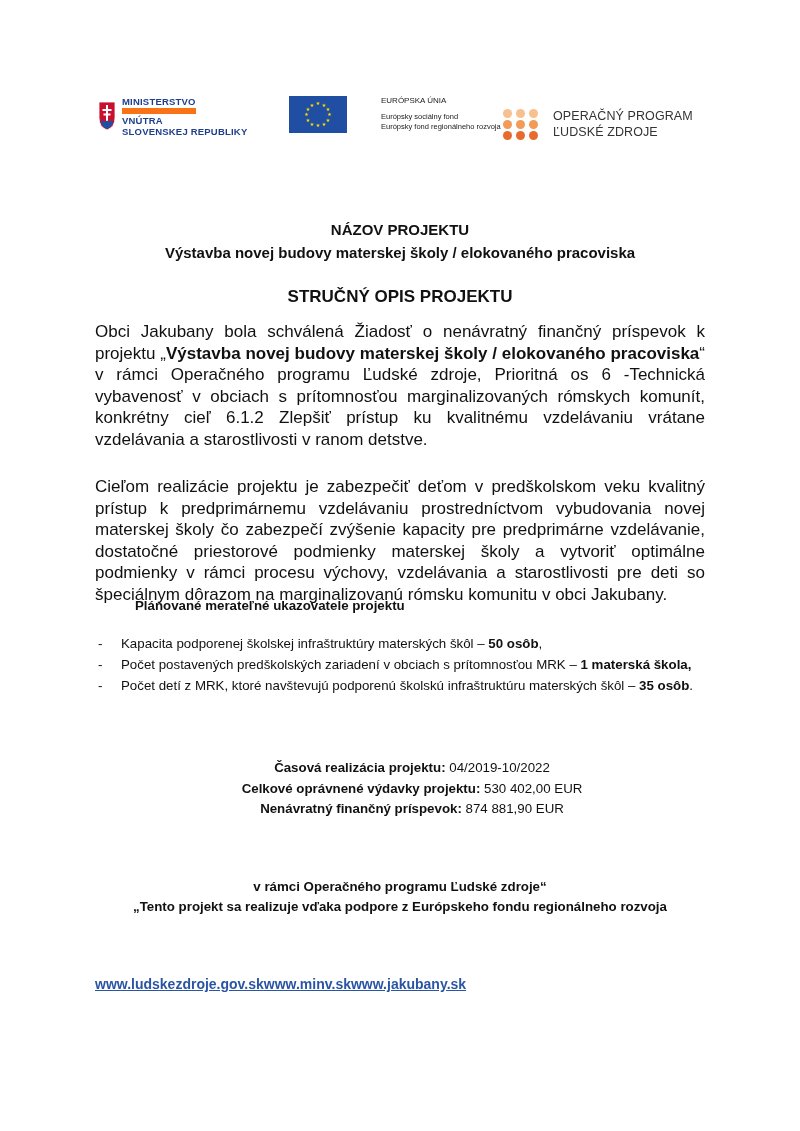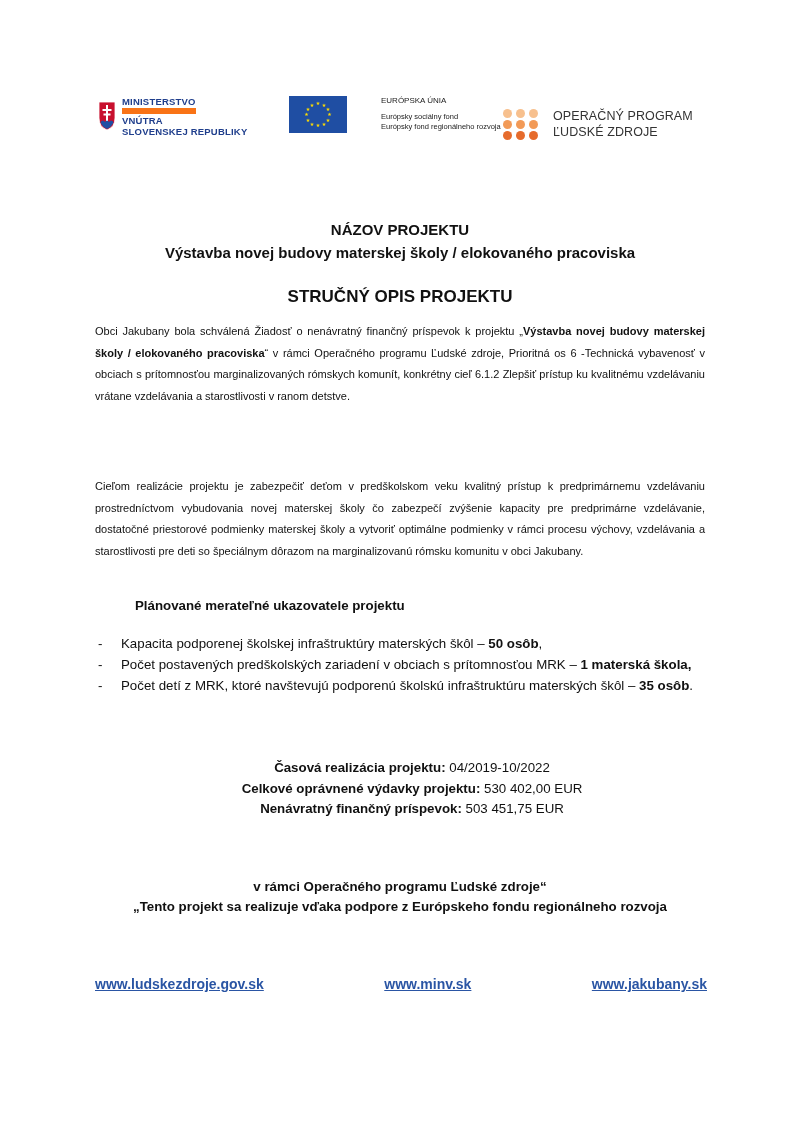--- a/index.html
+++ b/index.html
@@ -18,34 +18,34 @@
     .eu-text .h { font-size: 8px; margin-bottom: 6px; display: block; }
 
     .logo-op { position: absolute; left: 503px; top: 8px; height: 40px; display: flex; align-items: center; justify-content: flex-end; }
     .dots { display: grid; grid-template-columns: repeat(3, 10px); grid-gap: 2px 3px; }
     .dots span { width: 9px; height: 9px; border-radius: 50%; display: block; }
     .op-text { margin-left: 14px; font-size: 12.5px; line-height: 16px; color: #333; letter-spacing: 0.1px; }
 
     .title { position: absolute; top: 218px; left: 0; width: 800px; text-align: center; font-weight: bold; font-size: 15px; line-height: 23px; }
     .subheading { position: absolute; top: 287px; left: 0; width: 800px; text-align: center; font-weight: bold; font-size: 17px; }
 
-    .para { position: absolute; left: 95px; width: 610px; font-size: 11px; line-height: 21.6px; text-align: justify; }
+    .para { position: absolute; left: 95px; width: 610px; font-size: 17px; line-height: 21.6px; text-align: justify; }
     .p1 { top: 321px; }
     .p2 { top: 476px; }
 
     .indicators-title { position: absolute; top: 598px; left: 95px; font-weight: bold; font-size: 13.3px; padding-left: 40px; }
     .indicators { position: absolute; top: 633px; left: 95px; width: 615px; margin: 0; padding: 0; list-style: none; font-size: 13.3px; line-height: 21px; }
     .indicators li { position: relative; padding-left: 26px; }
     .indicators li .dash { position: absolute; left: 3px; top: 0; }
 
     .summary { position: absolute; top: 758px; left: 12px; width: 800px; text-align: center; font-size: 13.3px; line-height: 20.5px; }
 
     .quote { position: absolute; top: 877px; left: 0; width: 800px; text-align: center; font-weight: bold; font-size: 13.3px; line-height: 20px; }
 
-    .links { position: absolute; top: 976px; left: 95px; width: 612px; display: flex; justify-content: space-between; font-size: 14px; font-weight: bold; }
+    .links { position: absolute; top: 976px; left: 95px; width: 612px; display: flex; font-size: 14px; font-weight: bold; }
     .links a { color: #2a55a4; text-decoration: underline; }
   </style>
 </head>
 <body>
 
 <div class="logos">
   <div class="logo-mv">
     <svg class="shield" viewBox="0 0 18 30">
       <path d="M1 1 H17 V17 Q17 26 9 29 Q1 26 1 17 Z" fill="#c8102e" stroke="#ffffff" stroke-width="0.8"></path>
       <path d="M8 4 H10 V22 H8 Z M4.5 8 H13.5 V10 H4.5 Z M5.5 12.5 H12.5 V14.5 H5.5 Z" fill="#ffffff"></path>
@@ -118,21 +118,21 @@
 
 <ul class="indicators">
   <li><span class="dash">-</span><span>Kapacita podporenej školskej infraštruktúry materských škôl – </span><b>50 osôb</b><span>,</span></li>
   <li><span class="dash">-</span><span>Počet postavených predškolských zariadení v obciach s prítomnosťou MRK – </span><b>1 materská škola,</b><span></span></li>
   <li><span class="dash">-</span><span>Počet detí z MRK, ktoré navštevujú podporenú školskú infraštruktúru materských škôl – </span><b>35 osôb</b><span>.</span></li>
 </ul>
 
 <div class="summary">
   <div><b>Časová realizácia projektu:</b><span> 04/2019-10/2022</span></div>
   <div><b>Celkové oprávnené výdavky projektu:</b><span> 530 402,00 EUR</span></div>
-  <div><b>Nenávratný finančný príspevok:</b><span> 503 451,75 EUR</span></div>
+  <div><b>Nenávratný finančný príspevok:</b><span> 874 881,90 EUR</span></div>
 </div>
 
 <div class="quote">
   <div>v rámci Operačného programu Ľudské zdroje“</div>
   <div>„Tento projekt sa realizuje vďaka podpore z Európskeho fondu regionálneho rozvoja</div>
 </div>
 
 <div class="links">
   <a>www.ludskezdroje.gov.sk</a>
   <a>www.minv.sk</a>

